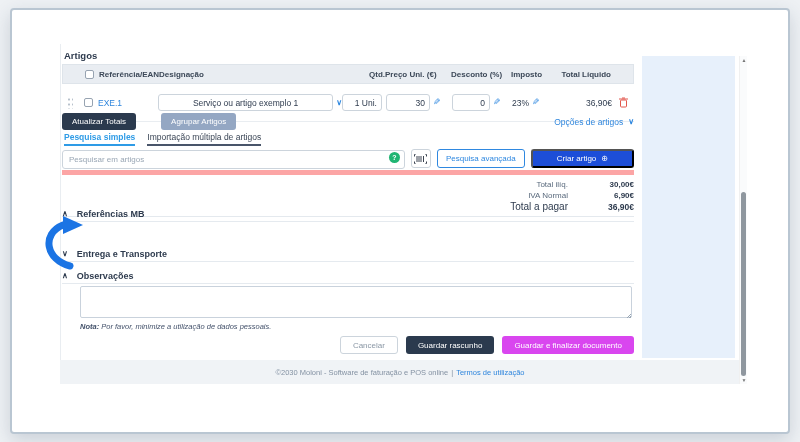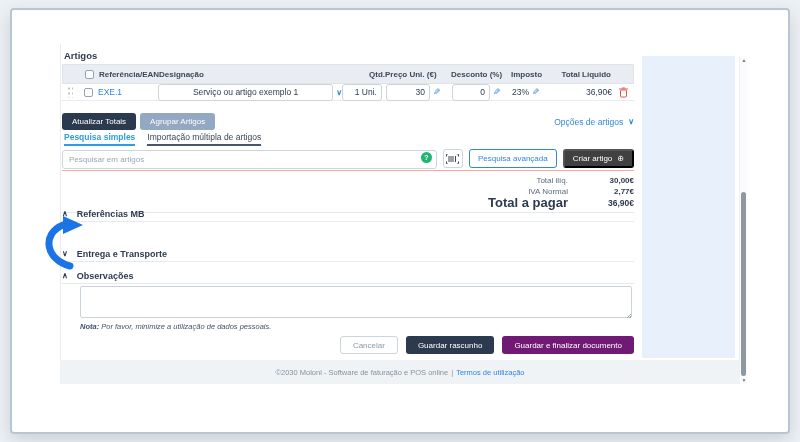--- a/index.html
+++ b/index.html
@@ -15,21 +15,21 @@
 
   
   .sec-title { position:absolute; left:52px; top:40px; font-size:9.5px; font-weight:bold; color:#2e3b4e; }
 
   .tbl-head {
     position:absolute; left:50px; top:54px; width:572px; height:20px;
     background:#e9edf2; border:1px solid #dee4ea; display:flex; align-items:center;
     font-size:8px; font-weight:bold; color:#3c4858;
   }
   .tbl-row {
-    position:absolute; left:50px; top:74px; width:572px; height:17px;
+    position:absolute; left:50px; top:74px; width:572px; height:38px;
     border-bottom:1px solid #e9edf1; display:flex; align-items:center; font-size:8.5px; color:#2e3b4e;
   }
   .col-drag{width:16px; display:flex; justify-content:center;}
   .col-check{width:20px; display:flex; justify-content:center;}
   .col-ref{width:60px;}
   .col-des{flex:1; display:flex; align-items:center; gap:3px;}
   .col-qtd{width:44px; text-align:right;}
   .col-preco{width:66px; display:flex; align-items:center; gap:3px;}
   .col-desc{width:60px; display:flex; align-items:center; gap:3px;}
   .col-imp{width:46px; display:flex; align-items:center; gap:3px;}
@@ -40,67 +40,67 @@
   .drag-dots { width:6px; height:12px;
     background:radial-gradient(circle, #b7c1cc 1px, transparent 1.2px);
     background-size:4px 5px; }
   .link { color:#2f86dd; }
   input.cell { height:17px; border:1px solid #ccd4dc; border-radius:3px; font-size:8.5px; color:#2e3b4e; padding:0 4px; width:100%; outline:none;text-align:center; }
   input.num { text-align:right; }
   .pencil { color:#2f88e0; font-size:9px; line-height:1; transform:scaleX(-1); display:inline-block; }
   .chev { color:#2f88e0; font-size:8px; font-weight:bold; }
 
   
-  .btn-row { position:absolute; left:50px; top:103px; width:572px; display:flex; align-items:center; gap:4px; }
+  .btn-row { position:absolute; left:50px; top:103px; width:572px; display:flex; align-items:center; gap:25px; }
   .btn { border:none; border-radius:3px; font-size:8px; padding:4px 10px; cursor:pointer; }
   .btn-navy { background:#2b3a4e; color:#fff; }
   .btn-muted { background:#94a7c3; color:#fff; }
   .opts-link { margin-left:auto; font-size:8.5px; color:#2f86dd; display:flex; gap:5px; align-items:center; }
 
   
   .tabs { position:absolute; left:52px; top:122px; display:flex; gap:12px; font-size:8.5px; }
   .tab-active { color:#2e9be6; font-weight:bold; border-bottom:2px solid #2e9be6; padding-bottom:2px; }
   .tab-idle { color:#3b4656; border-bottom:2px solid #49556a; padding-bottom:2px; }
 
   .search-row { position:absolute; left:50px; top:138px; width:572px; display:flex; gap:6px; align-items:center; }
   .search-box { flex:1; position:relative; }
   .search-box input { width:100%; height:19px; border:1px solid #ccd4dc; border-radius:3px; font-size:8px; padding:0 20px 0 6px; color:#2e3b4e; outline:none; }
   .search-box input::placeholder { color:#9aa7b5; }
   .help-badge { position:absolute; right:5px; top:4px; width:11px; height:11px; border-radius:50%; background:#21b573;
     color:#fff; font-size:7px; font-weight:bold; display:flex; align-items:center; justify-content:center; }
   .btn-icon { width:20px; height:19px; background:#fff; border:1px solid #ccd4dc; border-radius:3px; display:flex; align-items:center; justify-content:center; }
   .btn-outline { background:#fff; border:1px solid #2f88e0; color:#2f88e0; height:19px; padding:0 8px; font-size:8px; border-radius:3px; }
-  .btn-blue { background:#404040; color:#fff; height:19px; padding:0 8px; font-size:8px; border-radius:3px; display:flex; align-items:center; gap:5px; }
-
-  
-  .totals { position:absolute; left:50px; top:160px; width:572px; border-top:1px solid #fca5a5; border-bottom:1px solid #e4e9ee; padding:4px 0; }
+  .btn-blue { background:#1d4ed8; color:#fff; height:19px; padding:0 24px; font-size:8px; border-radius:3px; display:flex; align-items:center; gap:5px; }
+
+  
+  .totals { position:absolute; left:50px; top:160px; width:572px; border-top:5px solid #fca5a5; border-bottom:1px solid #e4e9ee; padding:4px 0; }
   .trow { display:flex; justify-content:flex-end; align-items:center; height:11px; }
   .t-label { width:90px; text-align:right; font-size:8px; color:#5a6a7d; }
   .t-value { width:66px; text-align:right; font-size:8px; color:#2e3b4e; font-weight:bold; }
-  .trow.big .t-label { font-size:13px; font-weight:bold; color:#2e3b4e; }
+  .trow.big .t-label { font-size:10px; font-weight:normal; color:#2e3b4e; }
   .trow.big .t-value { font-size:8.5px; }
 
   
   .sect-head { position:absolute; left:50px; width:572px; height:16px; display:flex; align-items:center; gap:9px;
     font-size:9px; font-weight:bold; color:#2e3b4e; border-bottom:1px solid #e5eaef; }
   .sect-chev { color:#2e3b4e; font-size:8px; }
   .mb-row { position:absolute; left:50px; top:212px; width:572px; height:16px; background:#dbe9f7;
     display:flex; align-items:center; gap:7px; padding-left:26px; font-size:8.5px; color:#2e3b4e; }
 
   textarea.obs { position:absolute; left:68px; top:276px; width:552px; height:32px; border:1px solid #c9d2dc; border-radius:2px;
     resize:none; outline:none; font-size:8.5px; padding:3px; }
   .resize-grip { position:absolute; left:613px; top:302px; width:6px; height:6px;
     background:repeating-linear-gradient(135deg, transparent 0 1px, #9aa7b5 1px 2px); clip-path:polygon(100% 0, 100% 100%, 0 100%); }
   .nota { position:absolute; left:68px; top:312px; font-size:7.5px; color:#44526b; font-style:italic; }
   .nota b { font-style:italic; }
 
   .actions { position:absolute; left:50px; top:326px; width:572px; display:flex; justify-content:flex-end; gap:8px; }
   .btn-cancel { background:#fff; border:1px solid #ccd4dc; color:#8a97a5; font-size:8px; height:18px; padding:0 12px; border-radius:3px; }
   .btn-draft { background:#2b3a4e; color:#fff; font-size:8px; height:18px; padding:0 12px; border-radius:3px; border:none; }
-  .btn-final { background:#701a75; color:#fff; font-size:8px; height:18px; padding:0 12px; border-radius:3px; border:none; }
+  .btn-final { background:#d946ef; color:#fff; font-size:8px; height:18px; padding:0 12px; border-radius:3px; border:none; }
 
   
   .footer { position:absolute; left:48px; top:350px; width:680px; height:24px; background:#f0f3f6;
     display:flex; align-items:center; justify-content:center; gap:3px; font-size:7.5px; color:#8492a3; }
   .footer a { color:#2f86dd; text-decoration:none; }
 
   .blue-panel { position:absolute; left:630px; top:46px; width:93px; height:302px; background:#e7f0fb; }
   .scrollbar { position:absolute; left:727px; top:46px; width:8px; height:328px; background:#fafbfc; border-left:1px solid #f0f0f0; }
   .sb-arrow { width:8px; height:8px; font-size:5px; color:#777; display:flex; align-items:center; justify-content:center; }
   .sb-down { position:absolute; bottom:0; }
@@ -209,21 +209,21 @@
     </button>
   </div>
 
   <div class="totals">
     <div class="trow">
       <span class="t-label">Total ilíq.</span>
       <span class="t-value">30,00€</span>
     </div>
     <div class="trow">
       <span class="t-label">IVA Normal</span>
-      <span class="t-value">2,77€</span>
+      <span class="t-value">6,90€</span>
     </div>
     <div class="trow big">
       <span class="t-label">Total a pagar</span>
       <span class="t-value">36,90€</span>
     </div>
   </div>
 
   <div class="sect-head" style="top:196px;">
     <span class="sect-chev">∧</span>
     <span>Referências MB</span>

